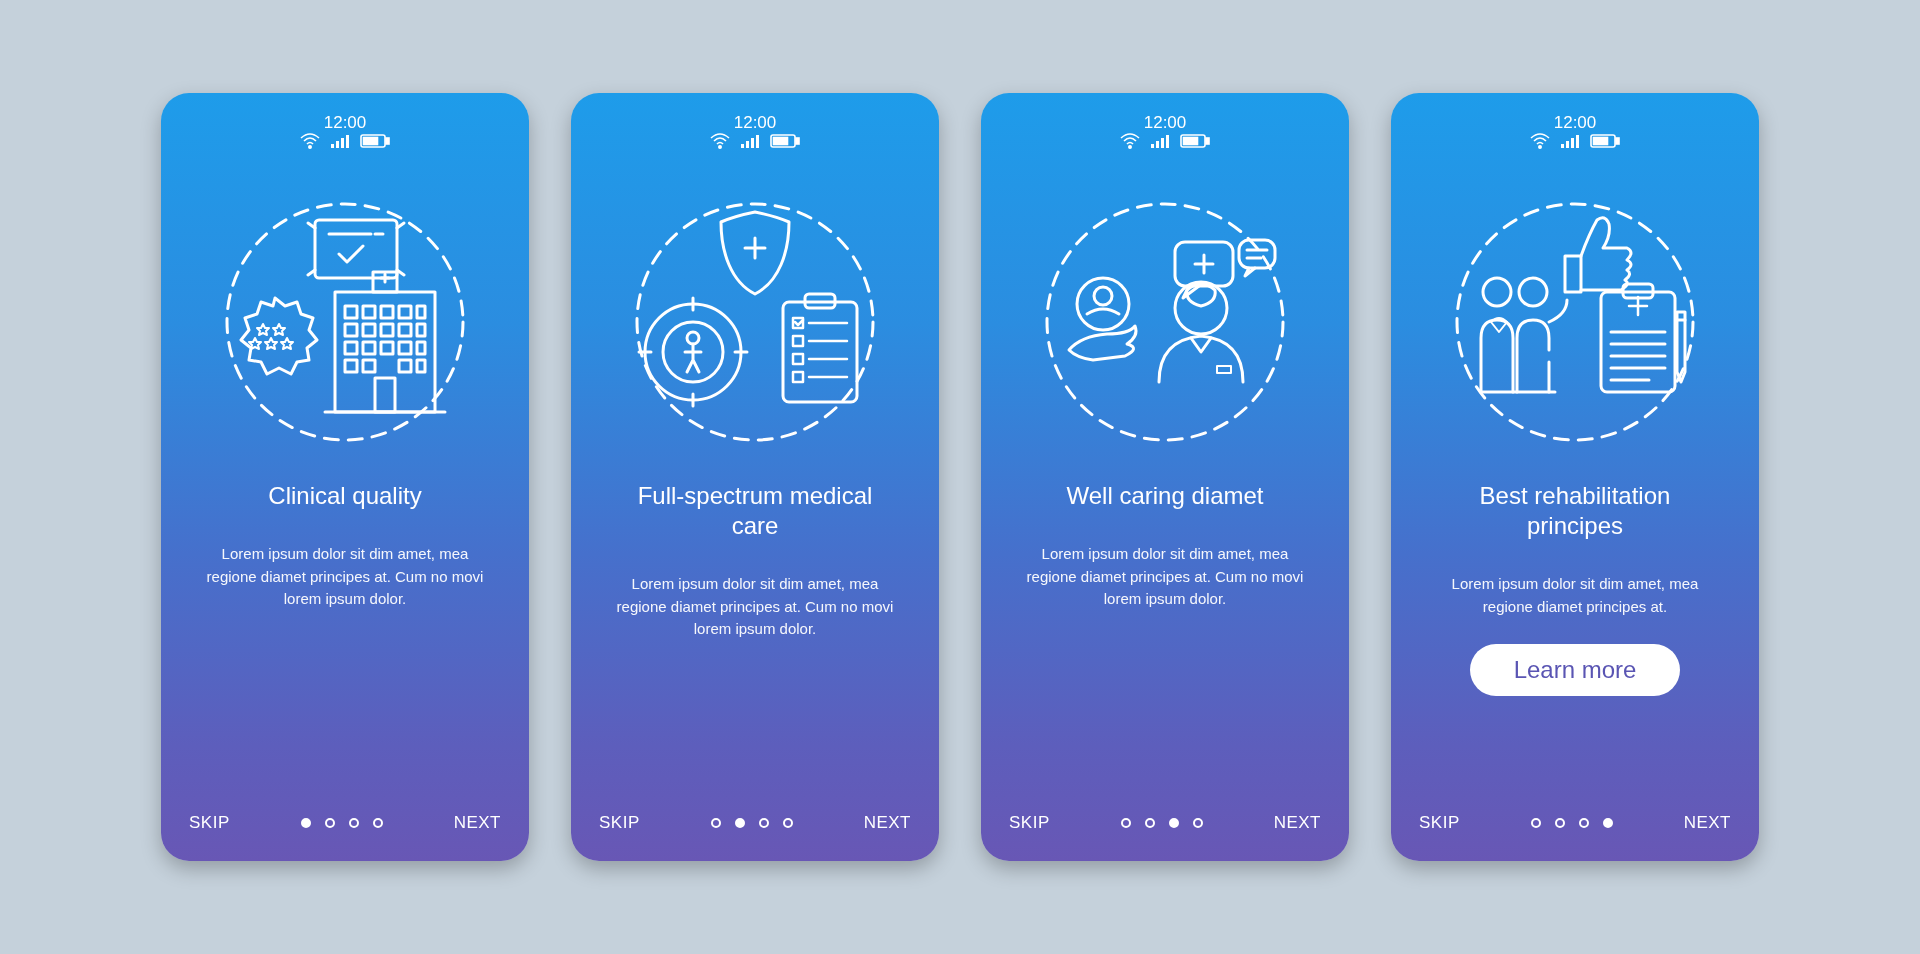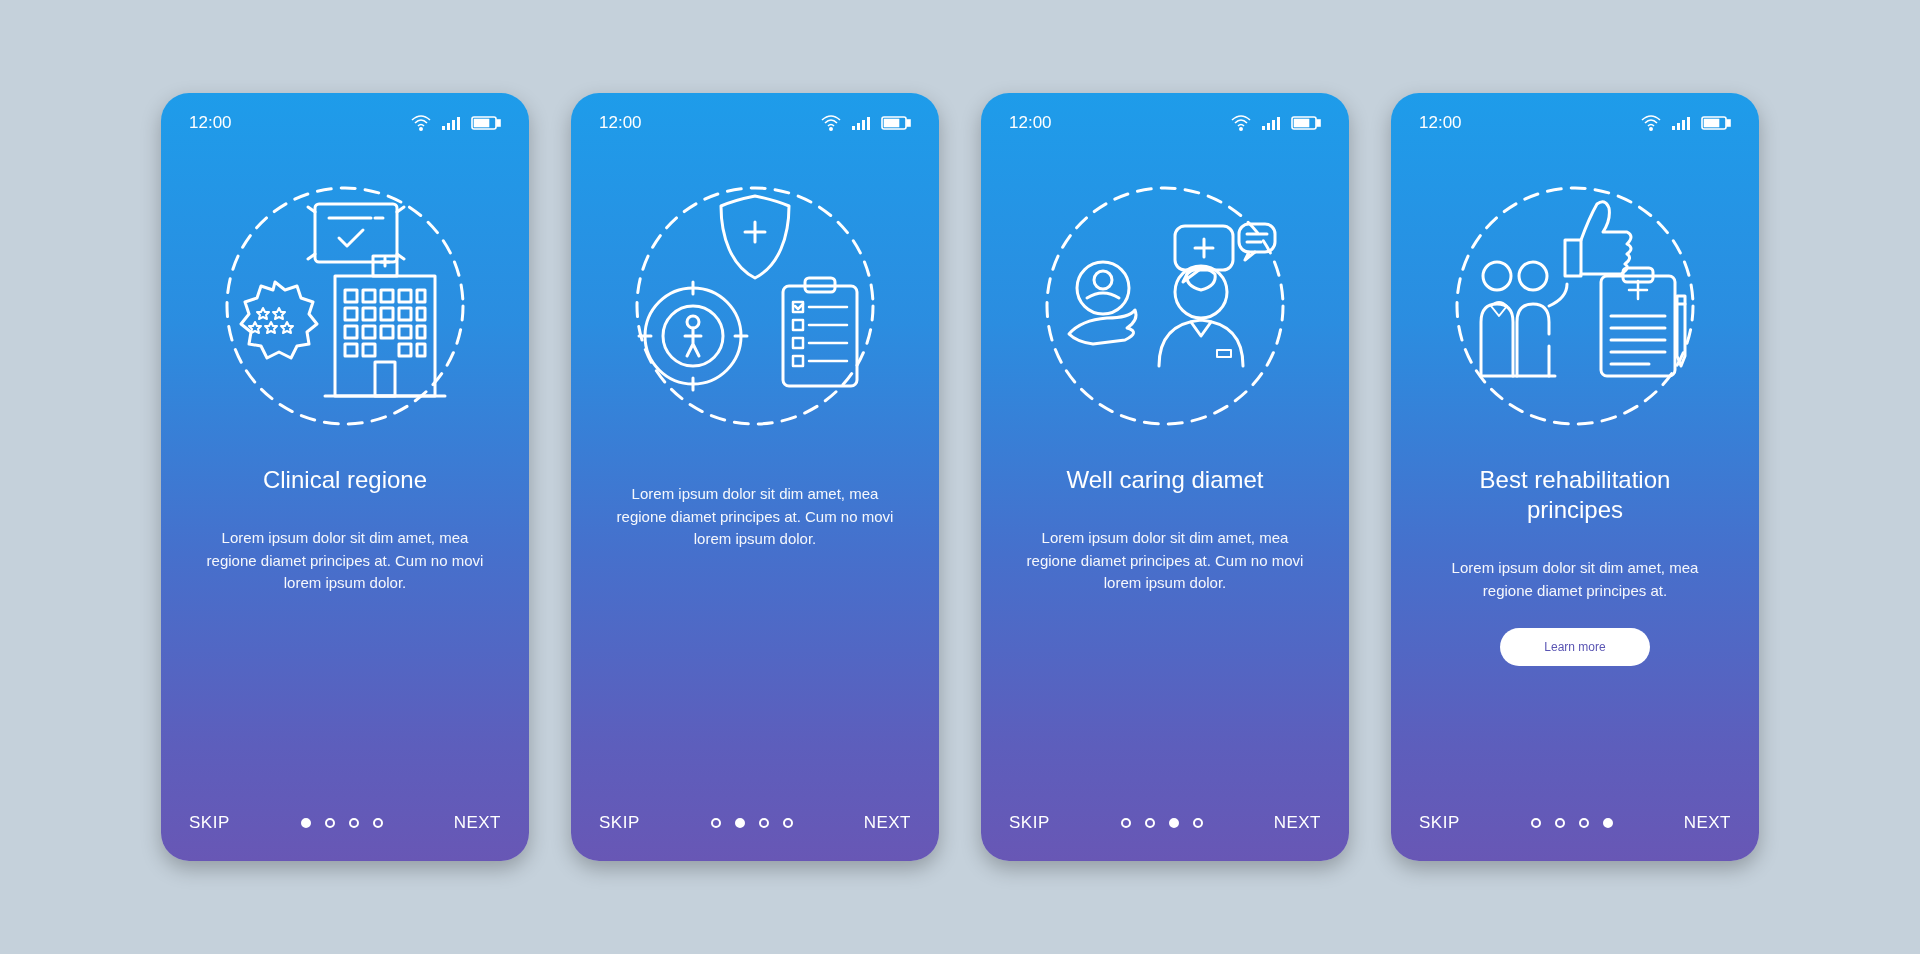--- a/index.html
+++ b/index.html
@@ -28,20 +28,21 @@
     padding: 20px 28px 28px;
     position: relative;
   }
   .status-bar {
     display: flex;
     justify-content: space-between;
     align-items: center;
     font-size: 17px;
     font-weight: 500;
     margin-bottom: 18px;
+    flex-direction: column;
   }
   .status-icons { display: flex; gap: 10px; align-items: center; }
   .status-icons svg { display: block; }
   .illustration {
     height: 290px;
     display: flex;
     justify-content: center;
     align-items: center;
     margin-top: 10px;
   }
@@ -62,21 +63,21 @@
     padding: 0 10px;
   }
   .cta-btn {
     align-self: center;
     margin-top: 26px;
     background: #fff;
     color: #5a55b3;
     border: none;
     border-radius: 999px;
     padding: 12px 44px;
-    font-size: 12px;
+    font-size: 24px;
     font-weight: 500;
     cursor: pointer;
   }
   .footer {
     margin-top: auto;
     display: flex;
     justify-content: space-between;
     align-items: center;
     font-size: 17px;
     font-weight: 400;
@@ -164,21 +165,21 @@
           <g transform="translate(-18,-18)" stroke-width="2">
             <path d="M6 0 l2 4 l4 0 l-3 3 l1 4 l-4 -2 l-4 2 l1 -4 l-3 -3 l4 0 Z"></path>
             <path d="M22 0 l2 4 l4 0 l-3 3 l1 4 l-4 -2 l-4 2 l1 -4 l-3 -3 l4 0 Z"></path>
             <path d="M-2 14 l2 4 l4 0 l-3 3 l1 4 l-4 -2 l-4 2 l1 -4 l-3 -3 l4 0 Z"></path>
             <path d="M14 14 l2 4 l4 0 l-3 3 l1 4 l-4 -2 l-4 2 l1 -4 l-3 -3 l4 0 Z"></path>
             <path d="M30 14 l2 4 l4 0 l-3 3 l1 4 l-4 -2 l-4 2 l1 -4 l-3 -3 l4 0 Z"></path>
           </g>
         </g>
       </svg>
     </div>
-    <h2 class="heading">Clinical regione</h2>
+    <h2 class="heading">Clinical quality</h2>
     <p class="body-text">Lorem ipsum dolor sit dim amet, mea regione diamet principes at. Cum no movi lorem ipsum dolor.</p>
     <div class="footer">
       <span class="link">SKIP</span>
       <div class="dots">
         <span class="dot active"></span>
         <span class="dot"></span>
         <span class="dot"></span>
         <span class="dot"></span>
       </div>
       <span class="link">NEXT</span>
@@ -238,20 +239,21 @@
             <rect x="10" y="34" width="10" height="10"></rect>
               <line x1="26" y1="39" x2="64" y2="39"></line>
             <rect x="10" y="52" width="10" height="10"></rect>
               <line x1="26" y1="57" x2="64" y2="57"></line>
             <rect x="10" y="70" width="10" height="10"></rect>
               <line x1="26" y1="75" x2="64" y2="75"></line>
           </g>
         </g>
       </svg>
     </div>
+    <h2 class="heading">Full-spectrum medical care</h2>
     <p class="body-text">Lorem ipsum dolor sit dim amet, mea regione diamet principes at. Cum no movi lorem ipsum dolor.</p>
     <div class="footer">
       <span class="link">SKIP</span>
       <div class="dots">
         <span class="dot"></span>
         <span class="dot active"></span>
         <span class="dot"></span>
         <span class="dot"></span>
       </div>
       <span class="link">NEXT</span>

